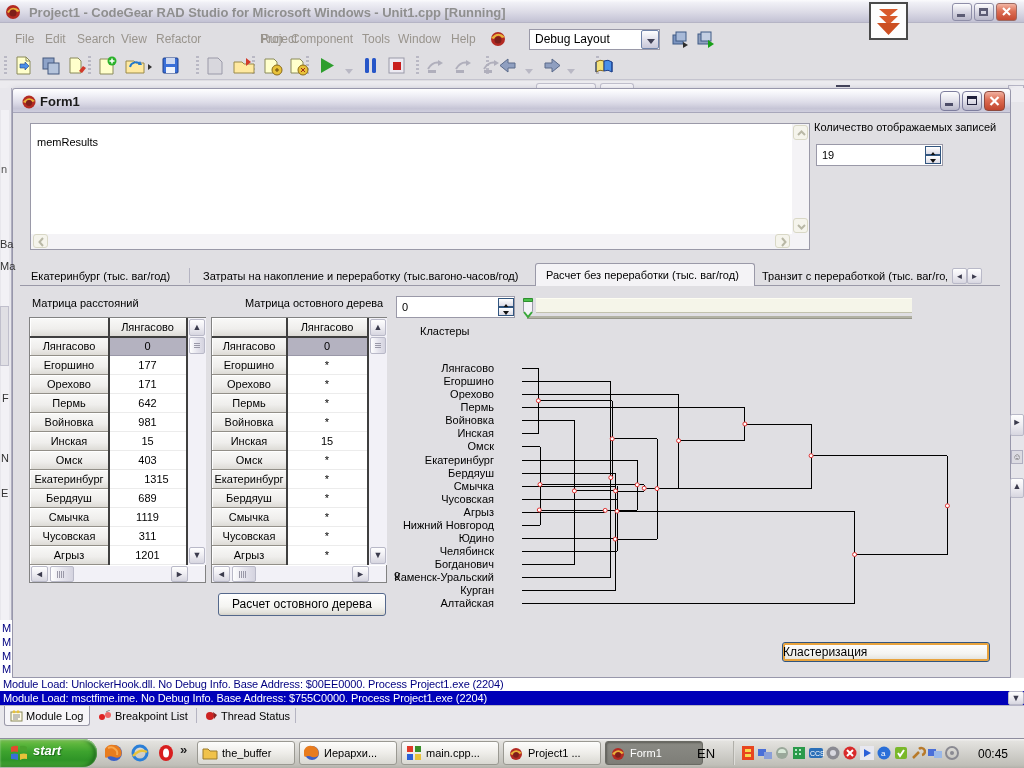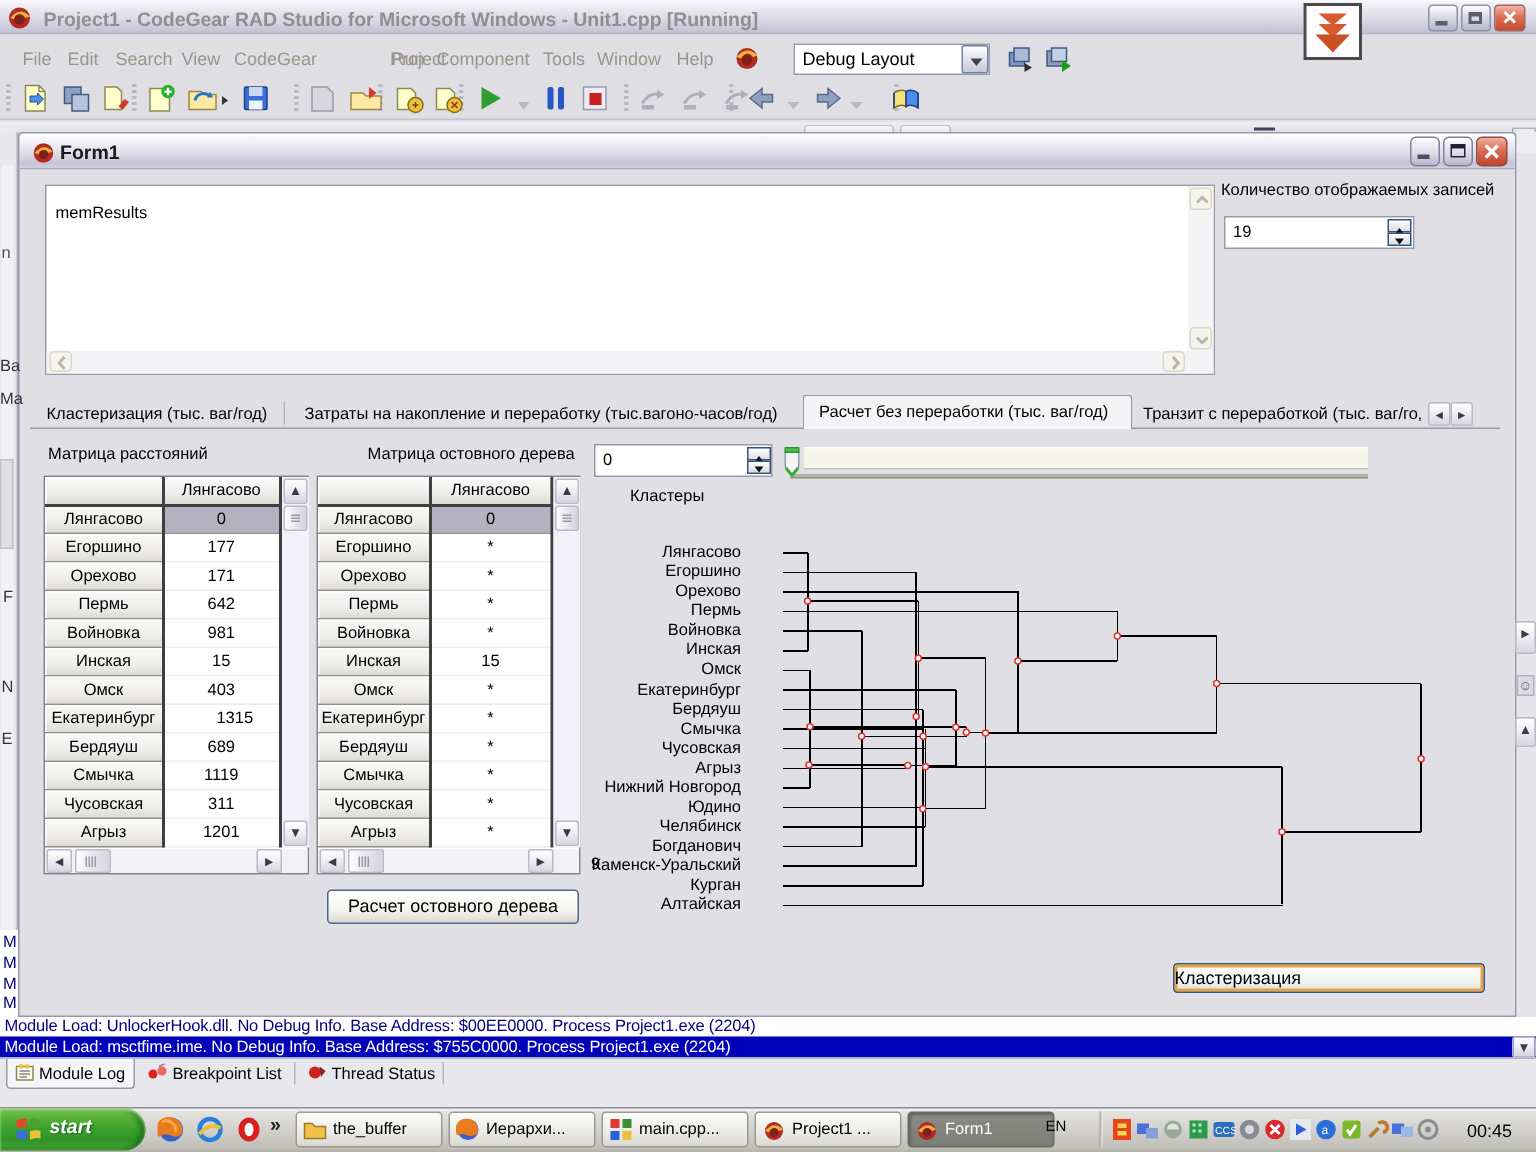--- a/index.html
+++ b/index.html
@@ -36,21 +36,21 @@
     <div style="position:absolute;left:4px;top:4px;width:9px;height:8px;border:2px solid #5c5c74;border-top-width:3px;"></div>
   </div>
 <div class="abs" style="left:996px;top:3px;width:21px;height:18px;border:1px solid #9e6a62;border-radius:3px;background:linear-gradient(180deg,#f2b5a4,#dd6f55 45%,#c64a32);"><svg width="19" height="16">
       <path d="M6 4 L13 11 M13 4 L6 11" stroke="#fff" stroke-width="2"></path>
     </svg></div>
 <div class="abs" style="left:0;top:23px;width:1024px;height:29px;background:#dfdee2;"></div>
 <div class="abs menuitem" style="left:15px;top:32px;">File</div>
 <div class="abs menuitem" style="left:45px;top:32px;">Edit</div>
 <div class="abs menuitem" style="left:77px;top:32px;">Search</div>
 <div class="abs menuitem" style="left:121px;top:32px;">View</div>
-<div class="abs menuitem" style="left:156px;top:32px;">CodeGear</div>
+<div class="abs menuitem" style="left:156px;top:32px;">Refactor</div>
 <div class="abs menuitem" style="left:213px;top:32px;margin-left:47px;">Project</div>
 <div class="abs menuitem" style="left:261px;top:32px;">Run</div>
 <div class="abs menuitem" style="left:291px;top:32px;">Component</div>
 <div class="abs menuitem" style="left:362px;top:32px;">Tools</div>
 <div class="abs menuitem" style="left:398px;top:32px;">Window</div>
 <div class="abs menuitem" style="left:451px;top:32px;">Help</div>
 <div class="abs" style="left:489px;top:28px;width:18px;height:20px;"><svg width="18" height="20">
       <circle cx="9" cy="11" r="7" fill="#b32a23"></circle>
       <path d="M2 10 Q9 2 16 9 L13 10 Q9 5 5 11 Z" fill="#e9b23a"></path>
       <circle cx="9" cy="12" r="3.5" fill="#7e1f1a"></circle>
@@ -232,21 +232,21 @@
 <div class="abs t11" style="left:822px;top:149px;">19</div>
 <div class="abs" style="left:925px;top:146px;width:16px;height:9px;border:1px solid #31557f;background:linear-gradient(180deg,#fff,#dcdbe6);">
     <div style="position:absolute;left:3.5px;top:2px;width:0;height:0;border:3.5px solid transparent;border-bottom:4px solid #111;"></div>
   </div>
 <div class="abs" style="left:925px;top:155px;width:16px;height:9px;border:1px solid #31557f;background:linear-gradient(180deg,#fff,#dcdbe6);">
     <div style="position:absolute;left:3.5px;top:3px;width:0;height:0;border:3.5px solid transparent;border-top:4px solid #111;"></div>
   </div>
 
 <div class="abs" style="left:20px;top:264px;width:962px;height:22px;"></div>
 <div class="abs" style="left:20px;top:285px;width:980px;height:1px;background:#9a99a8;"></div>
-<div class="abs t11" style="left:31px;top:270px;color:#000;">Кластеризация (тыс. ваг/год)</div>
+<div class="abs t11" style="left:31px;top:270px;color:#000;">Екатеринбург (тыс. ваг/год)</div>
 <div class="abs" style="left:189px;top:268px;width:1px;height:15px;background:#b5b4c2;"></div>
 <div class="abs t11" style="left:203px;top:270px;color:#000;">Затраты на накопление и переработку (тыс.вагоно-часов/год)</div>
 
 <div class="abs" style="left:535px;top:263px;width:220px;height:23px;background:#f4f3f6;border:1px solid #9a99a8;border-bottom:none;border-radius:3px 3px 0 0;"></div>
 <div class="abs t11" style="left:546px;top:269px;color:#000;">Расчет без переработки (тыс. ваг/год)</div>
 <div class="abs t11" style="left:762px;top:270px;color:#000;">Транзит с переработкой (тыс. ваг/го‚</div>
 <div class="sbtn" style="left:952px;top:268px;width:15px;height:16px;">
     <div class="arr" style="font-size:8px;">◄</div>
   </div>
 <div class="sbtn" style="left:967px;top:268px;width:15px;height:16px;">
@@ -578,21 +578,21 @@
       <circle cx="8" cy="10" r="2.8" fill="#7e1f1a"></circle>
     </svg></div>
 <div class="abs" style="left:528px;top:747px;font-size:11px;color:#000;white-space:nowrap;">Project1 ...</div>
 <div class="abs" style="left:605px;top:741px;width:98px;height:24px;border-radius:3px;background:linear-gradient(180deg,#8a8a84,#7e7e78);color:#fff;border:1px solid #6a6a64;box-shadow:inset 1px 1px 2px #5e5e58;"></div>
 <div class="abs" style="left:610px;top:745px;width:16px;height:16px;"><svg width="16" height="16">
       <circle cx="8" cy="9" r="6" fill="#b32a23"></circle>
       <path d="M2 9 Q8 2 14 8 L11.5 9 Q8 4.5 4.5 10 Z" fill="#e9b23a"></path>
       <circle cx="8" cy="10" r="2.8" fill="#7e1f1a"></circle>
     </svg></div>
 <div class="abs" style="left:630px;top:747px;font-size:11px;color:#fff;white-space:nowrap;">Form1</div>
-<div class="abs" style="left:665px;top:746px;font-size:10px;color:#000;padding-left:32px;">EN</div>
+<div class="abs" style="left:665px;top:746px;font-size:13px;color:#000;padding-left:32px;">EN</div>
 <div class="abs" style="left:733px;top:741px;width:2px;height:24px;background:linear-gradient(90deg,#9a9992,#f4f3f0);"></div>
 <div class="abs" style="left:740px;top:745px;width:16px;height:16px;"><svg width="16" height="16">
       <rect x="2" y="1" width="12" height="14" fill="#e8451e"></rect>
       <path d="M5 4 h6 v3 h-6 z M5 9 h6 v3 h-6 z" fill="#f8d84e"></path>
     </svg></div>
 <div class="abs" style="left:757px;top:745px;width:16px;height:16px;"><svg width="16" height="16">
       <rect x="1" y="4" width="8" height="7" fill="#4a6fd8"></rect>
       <rect x="7" y="7" width="8" height="7" fill="#8a9fd8"></rect>
     </svg></div>
 <div class="abs" style="left:774px;top:745px;width:16px;height:16px;"><svg width="16" height="16">

